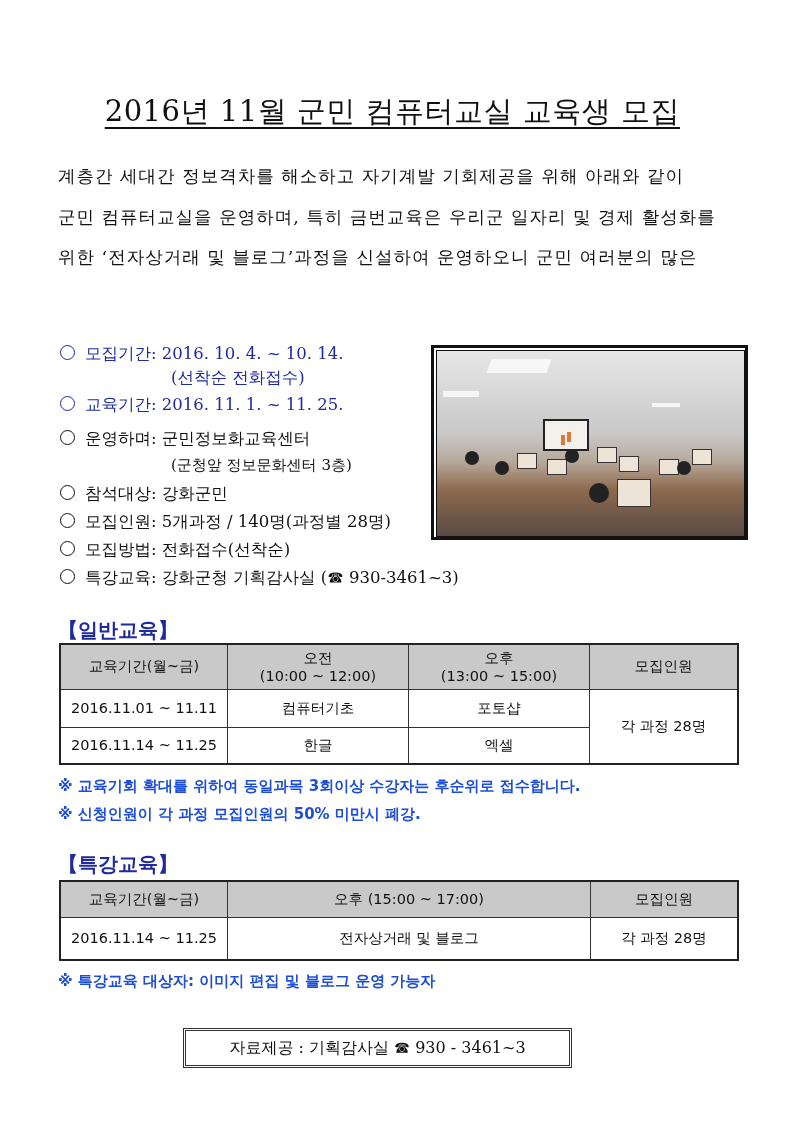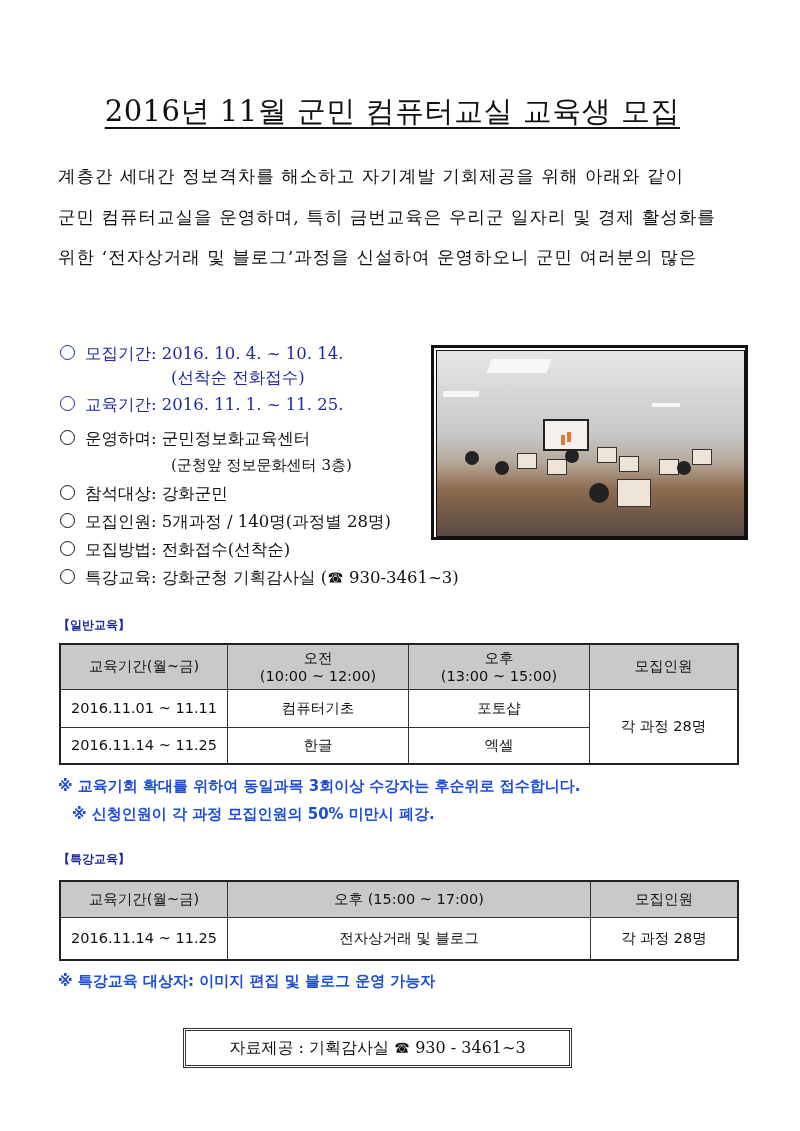--- a/index.html
+++ b/index.html
@@ -15,21 +15,21 @@
   .bullet { display:inline-block; width:13px; height:13px; border:1.3px solid currentColor; border-radius:50%; vertical-align:-1px; margin-right:10px; }
   .photo { left:431px; top:345px; width:307px; height:185px; border:3px solid #111; padding:2px; background:#fff; }
   .photo-inner { width:100%; height:100%; border:1.5px solid #111;
      background:
        linear-gradient(180deg, #e6e6e6 0%, #d2d2d2 30%, #c8c8c8 45%, #b6a89a 60%, #8c6a4e 75%, #5a4a44 100%); position:relative; overflow:hidden; }
   .screen { position:absolute; left:106px; top:68px; width:42px; height:28px; background:#f4f0ec; border:2px solid #222; }
   .screen:after { content:""; position:absolute; left:16px; bottom:4px; width:4px; height:10px; background:#e07a3a; box-shadow:6px -3px 0 #e07a3a; }
   .light { position:absolute; background:#fafafa; opacity:.9; }
   .monitor { position:absolute; width:18px; height:14px; background:#ede3d6; border:1.5px solid #333; }
   .head { position:absolute; width:14px; height:14px; background:#222; border-radius:50%; }
-  .section-label { font-size:12px; color:#1f2a9e; font-weight:bold; }
+  .section-label { font-size:20px; color:#1f2a9e; font-weight:bold; }
   table.sched { position:absolute; border-collapse:collapse; font-family:"DejaVu Sans","Liberation Sans",sans-serif; font-size:14.5px; }
   table.sched td, table.sched th { border:1px solid #333; text-align:center; padding:0; font-weight:normal; }
   table.sched { border:2px solid #222;padding-left:13px; }
   table.sched th { background:#c9c9c9; }
   .note { font-family:"DejaVu Sans","Liberation Sans",sans-serif; font-size:15px; color:#1d4ed8; font-weight:bold; white-space:nowrap; }
   .footer { left:183px; top:1028px; width:389px; height:40px; border:3px double #333; box-sizing:border-box; text-align:center; line-height:34px; font-size:16px; }
 </style>
 </head>
 <body>
 
@@ -112,21 +112,21 @@
   </tr>
   <tr style="height:37px">
     <td>2016.11.14 ~ 11.25</td>
     <td>한글</td>
     <td>엑셀</td>
   </tr>
 </tbody>
   </table>
 
 <div class="abs note" style="left:58px;top:777px">※ 교육기회 확대를 위하여 동일과목 3회이상 수강자는 후순위로 접수합니다.</div>
-<div class="abs note" style="left:72px;top:805px">※ 신청인원이 각 과정 모집인원의  50% 미만시 폐강.</div>
+<div class="abs note" style="left:58px;top:805px">※ 신청인원이 각 과정 모집인원의  50% 미만시 폐강.</div>
 
 <div class="abs section-label" style="left:58px;top:851px">【특강교육】</div>
 
 <table class="sched" style="left:59px;top:880px;width:680px;">
   <tbody>
       <tr style="height:36px">
     <th style="width:166px">교육기간(월~금)</th>
     <th style="width:362px">오후 (15:00 ~ 17:00)</th>
     <th>모집인원</th>
   </tr>

